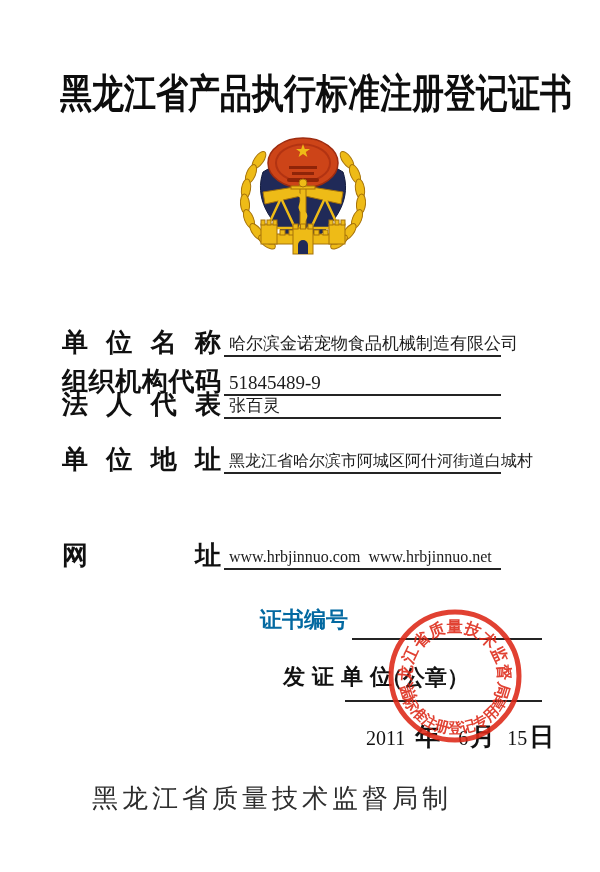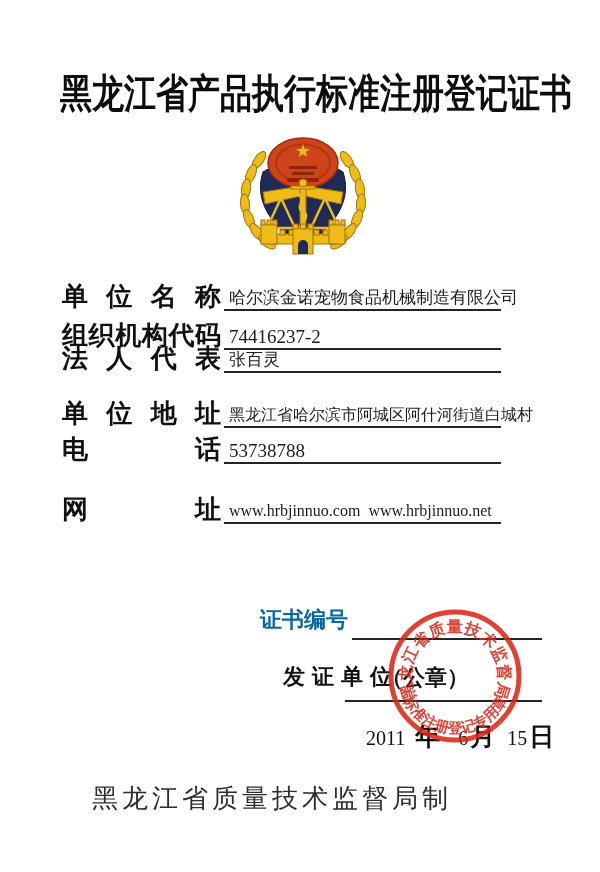--- a/index.html
+++ b/index.html
@@ -6,21 +6,21 @@
   .page{
     position:relative;width:600px;height:872px;background:#ffffff;
     font-family:"Liberation Serif","DejaVu Serif",serif;overflow:hidden;
   }
   .title{
     position:absolute;top:66px;left:0;width:600px;text-align:center;
     font-size:40px;font-weight:bold;color:#0d0d0d;white-space:nowrap;
     transform:scaleX(0.80);transform-origin:50% 50%;letter-spacing:0;
   }
   .emblem-svg{position:absolute;left:229px;top:136px;}
-  .row{position:absolute;left:0;width:516px;height:34px;}
+  .row{position:absolute;left:0;width:516px;height:34px;margin-top:46px;}
   .flabel{
     position:absolute;left:62px;top:0;width:159px;
     font-size:26px;font-weight:bold;color:#101010;line-height:28px;
     text-align:justify;text-align-last:justify;
   }
   .fvalue{
     position:absolute;left:224px;top:1px;width:272px;height:25px;
     line-height:27px;border-bottom:2px solid #242424;padding-left:5px;
     color:#1c1c1c;white-space:nowrap;
   }
@@ -114,33 +114,29 @@
     </g>
     <path d="M 69,118 L 69,109 A 5,5 0 0 1 79,109 L 79,118 Z" fill="#202a58"></path>
   </svg>
 
   <div class="row" style="top:283px">
     <div class="flabel">单位名称</div>
     <div class="fvalue fs17">哈尔滨金诺宠物食品机械制造有限公司</div>
   </div>
   <div class="row" style="top:322px">
     <div class="flabel">组织机构代码</div>
-    <div class="fvalue fs19">74416237-2</div>
+    <div class="fvalue fs19">51845489-9</div>
   </div>
   <div class="row" style="top:345px">
     <div class="flabel">法人代表</div>
     <div class="fvalue fs17">张百灵</div>
   </div>
   <div class="row" style="top:400px">
     <div class="flabel">单位地址</div>
     <div class="fvalue fs16">黑龙江省哈尔滨市阿城区阿什河街道白城村</div>
-  </div>
-  <div class="row" style="top:436px">
-    <div class="flabel">电话</div>
-    <div class="fvalue fs19">53738788</div>
   </div>
   <div class="row" style="top:496px">
     <div class="flabel">网址</div>
     <div class="fvalue fs16">www.hrbjinnuo.com&nbsp;&nbsp;www.hrbjinnuo.net</div>
   </div>
 
   <div class="cert-label">证书编号</div>
   <div class="uline uline1"></div>
 
   <div class="issuer-label">发证单位</div>

